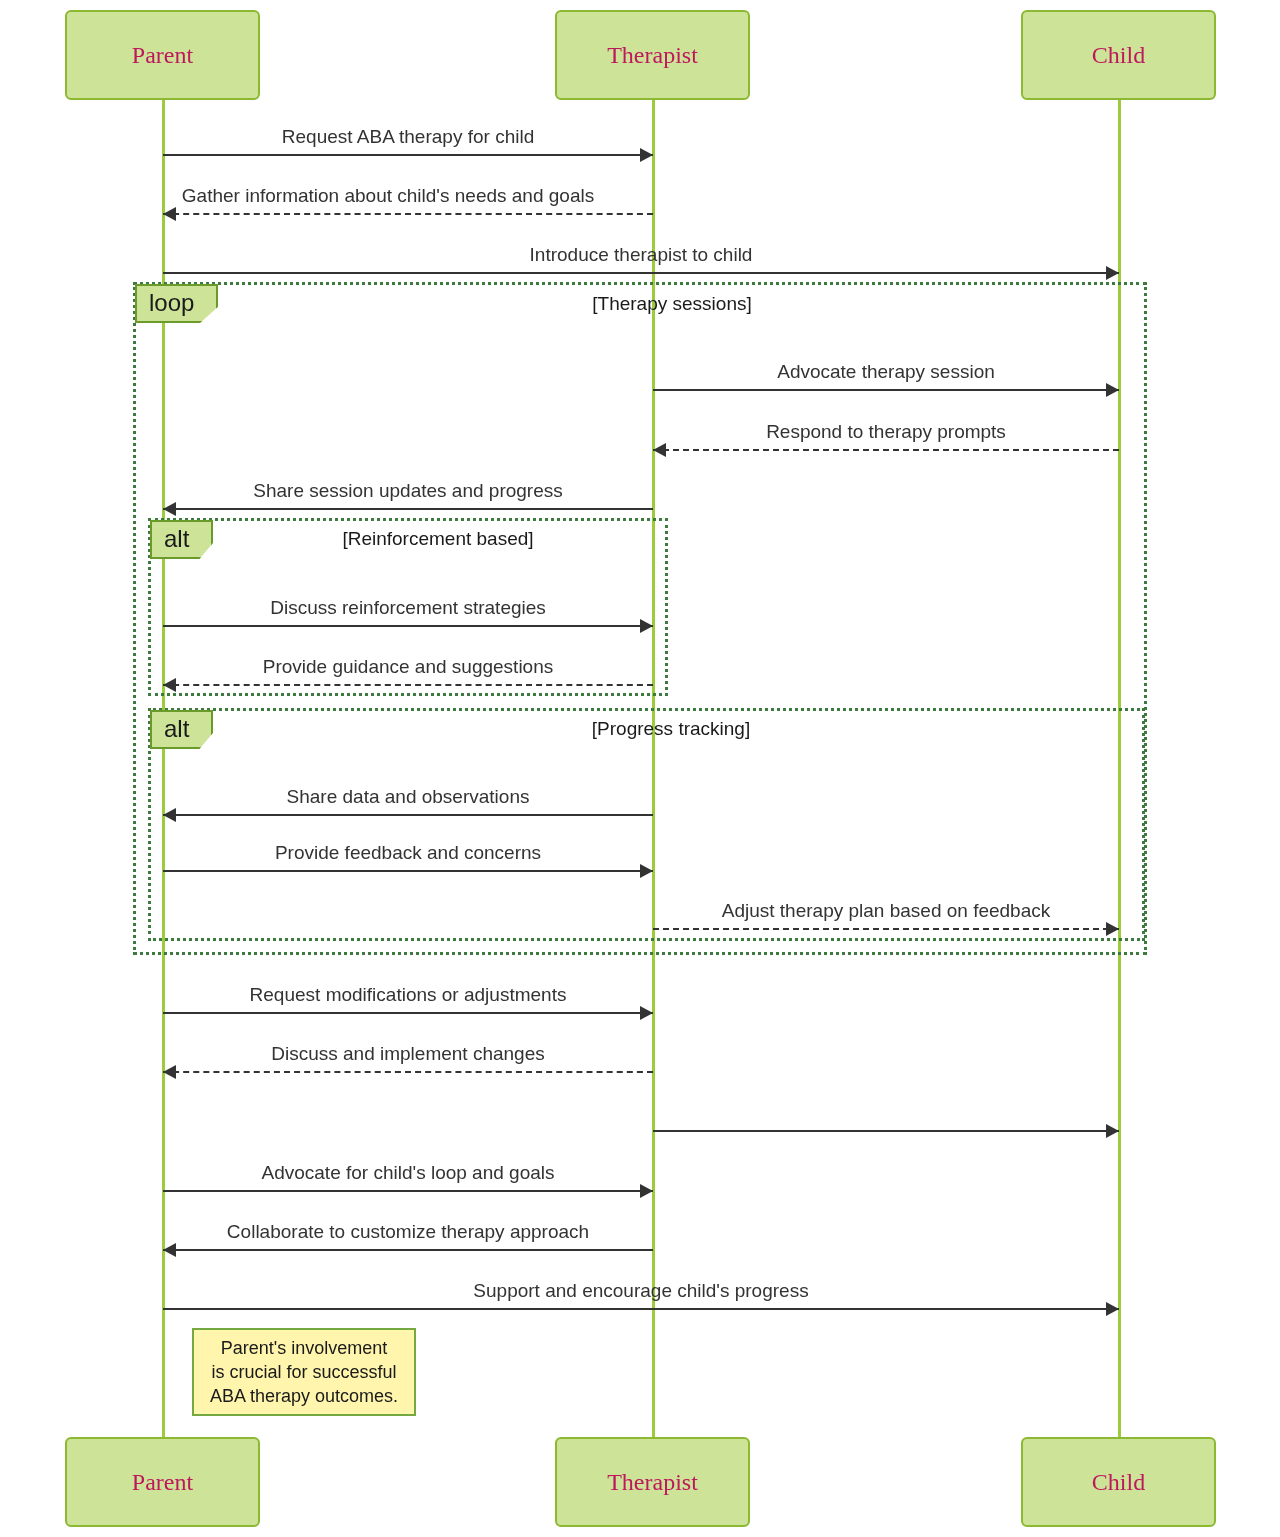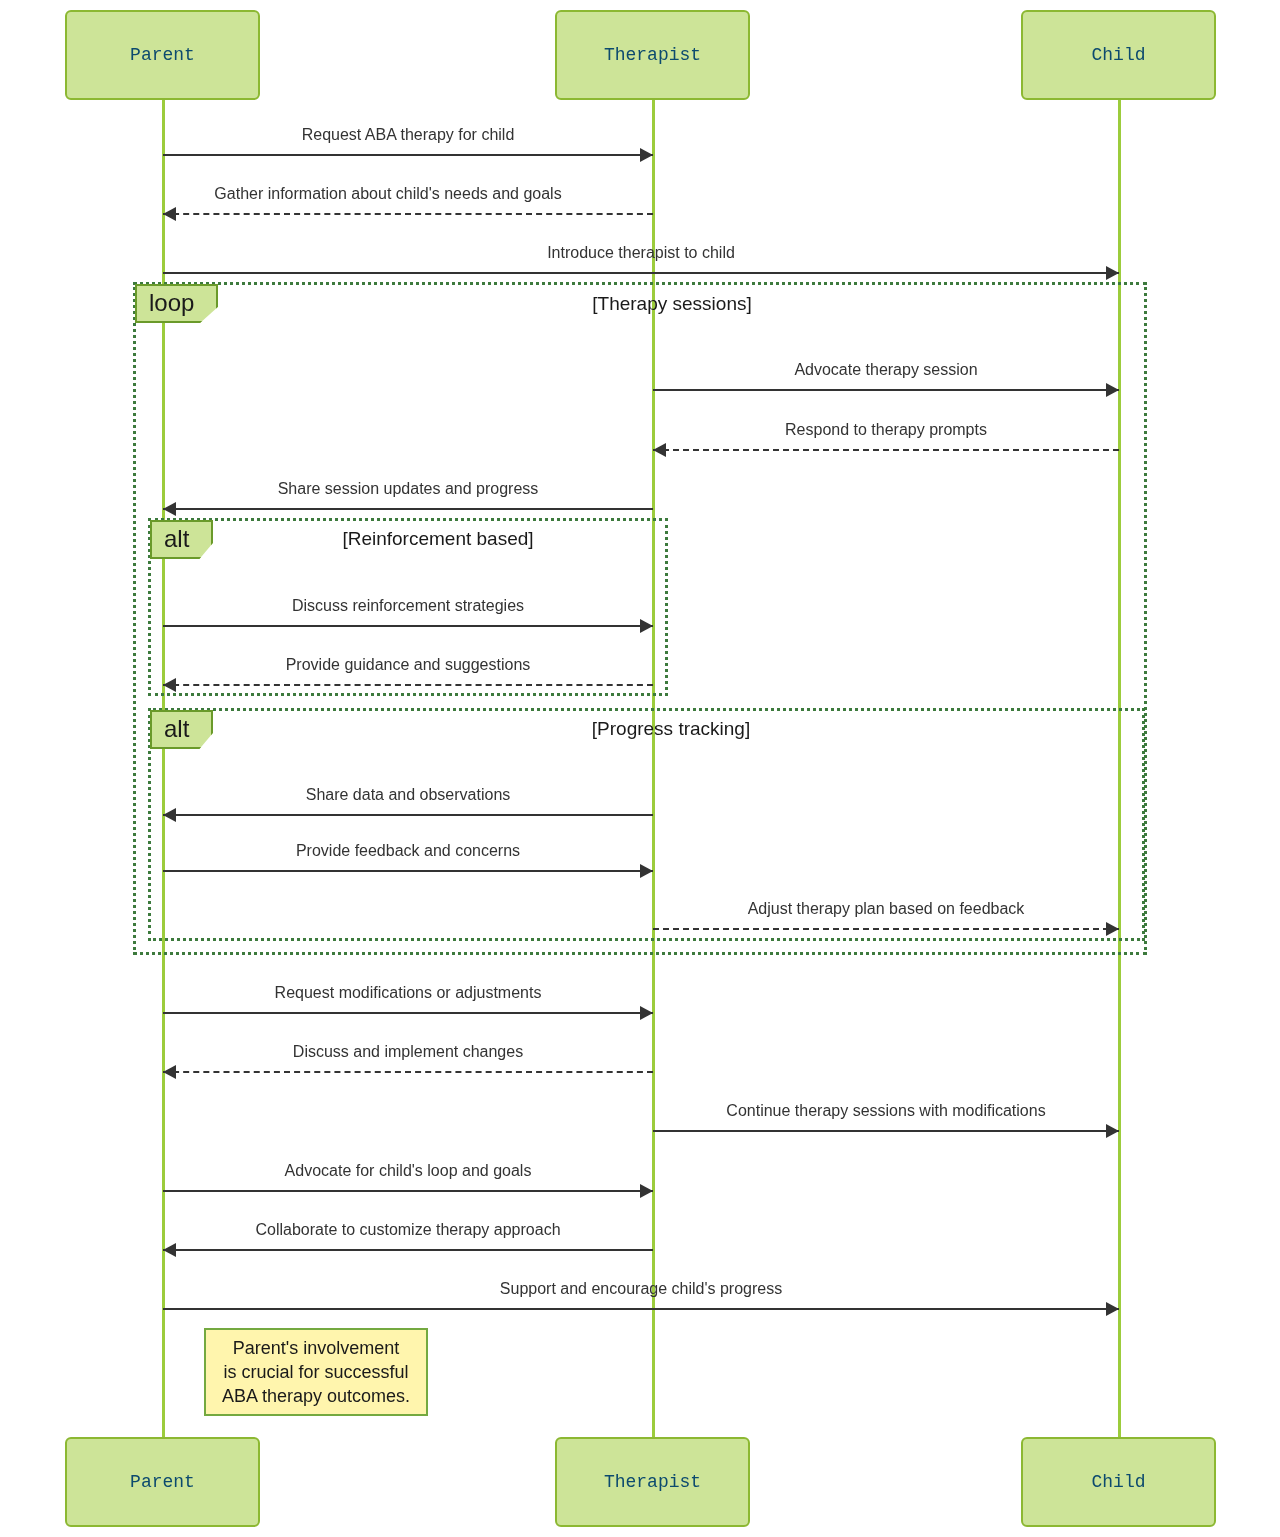--- a/index.html
+++ b/index.html
@@ -26,23 +26,23 @@
     height: 90px;
     background: #cde498;
     border: 2px solid #8cb832;
     border-radius: 6px;
     box-sizing: border-box;
     display: flex;
     align-items: center;
     justify-content: center;
   }
   .participant-label {
-    font-size: 18px;
-    color: #0c4a6e;
-    font-family: Liberation Mono, monospace;
+    font-size: 24px;
+    color: #be185d;
+    font-family: Liberation Serif, serif;
     white-space: nowrap;
   }
 
   
   .lifeline {
     position: absolute;
     width: 3px;
     background: #9ccc3c;
   }
 
@@ -70,21 +70,21 @@
   .fragment-condition {
     position: absolute;
     font-size: 19px;
     color: #1a1a1a;
     white-space: nowrap;
   }
 
   
   .msg-label {
     position: absolute;
-    font-size: 16px;
+    font-size: 19px;
     color: #333333;
     white-space: nowrap;
     text-align: center;
     transform: translateX(-50%);
   }
   .msg-line {
     position: absolute;
     height: 0;
     border-top: 2px solid #333333;
   }
@@ -107,21 +107,20 @@
 
   
   .note-box {
     position: absolute;
     background: #fff5ad;
     border: 2px solid #74a940;
     box-sizing: border-box;
     display: flex;
     align-items: center;
     justify-content: center;
-    margin-left: 12px;
   }
   .note-text {
     font-size: 18px;
     color: #1a1a1a;
     line-height: 1.35;
     text-align: center;
     white-space: pre-line;
     padding: 4px 10px;
   }
 </style>
@@ -176,21 +175,20 @@
     <div class="msg-arrow right" style="left: 1106px; top: 922px;"></div>
     <div class="msg-label" style="left: 886px; top: 900px;">Adjust therapy plan based on feedback</div>
     <div class="msg-line" style="left: 163px; top: 1012px; width: 490px;"></div>
     <div class="msg-arrow right" style="left: 640px; top: 1006px;"></div>
     <div class="msg-label" style="left: 408px; top: 984px;">Request modifications or adjustments</div>
     <div class="msg-line dashed" style="left: 163px; top: 1071px; width: 490px;"></div>
     <div class="msg-arrow left" style="left: 163px; top: 1065px;"></div>
     <div class="msg-label" style="left: 408px; top: 1043px;">Discuss and implement changes</div>
     <div class="msg-line" style="left: 653px; top: 1130px; width: 466px;"></div>
     <div class="msg-arrow right" style="left: 1106px; top: 1124px;"></div>
-    <div class="msg-label" style="left: 886px; top: 1102px;">Continue therapy sessions with modifications</div>
     <div class="msg-line" style="left: 163px; top: 1190px; width: 490px;"></div>
     <div class="msg-arrow right" style="left: 640px; top: 1184px;"></div>
     <div class="msg-label" style="left: 408px; top: 1162px;">Advocate for child's loop and goals</div>
     <div class="msg-line" style="left: 163px; top: 1249px; width: 490px;"></div>
     <div class="msg-arrow left" style="left: 163px; top: 1243px;"></div>
     <div class="msg-label" style="left: 408px; top: 1221px;">Collaborate to customize therapy approach</div>
     <div class="msg-line" style="left: 163px; top: 1308px; width: 956px;"></div>
     <div class="msg-arrow right" style="left: 1106px; top: 1302px;"></div>
     <div class="msg-label" style="left: 641px; top: 1280px;">Support and encourage child's progress</div>
     <div class="note-box" style="left: 192px; top: 1328px; width: 224px; height: 88px;">

